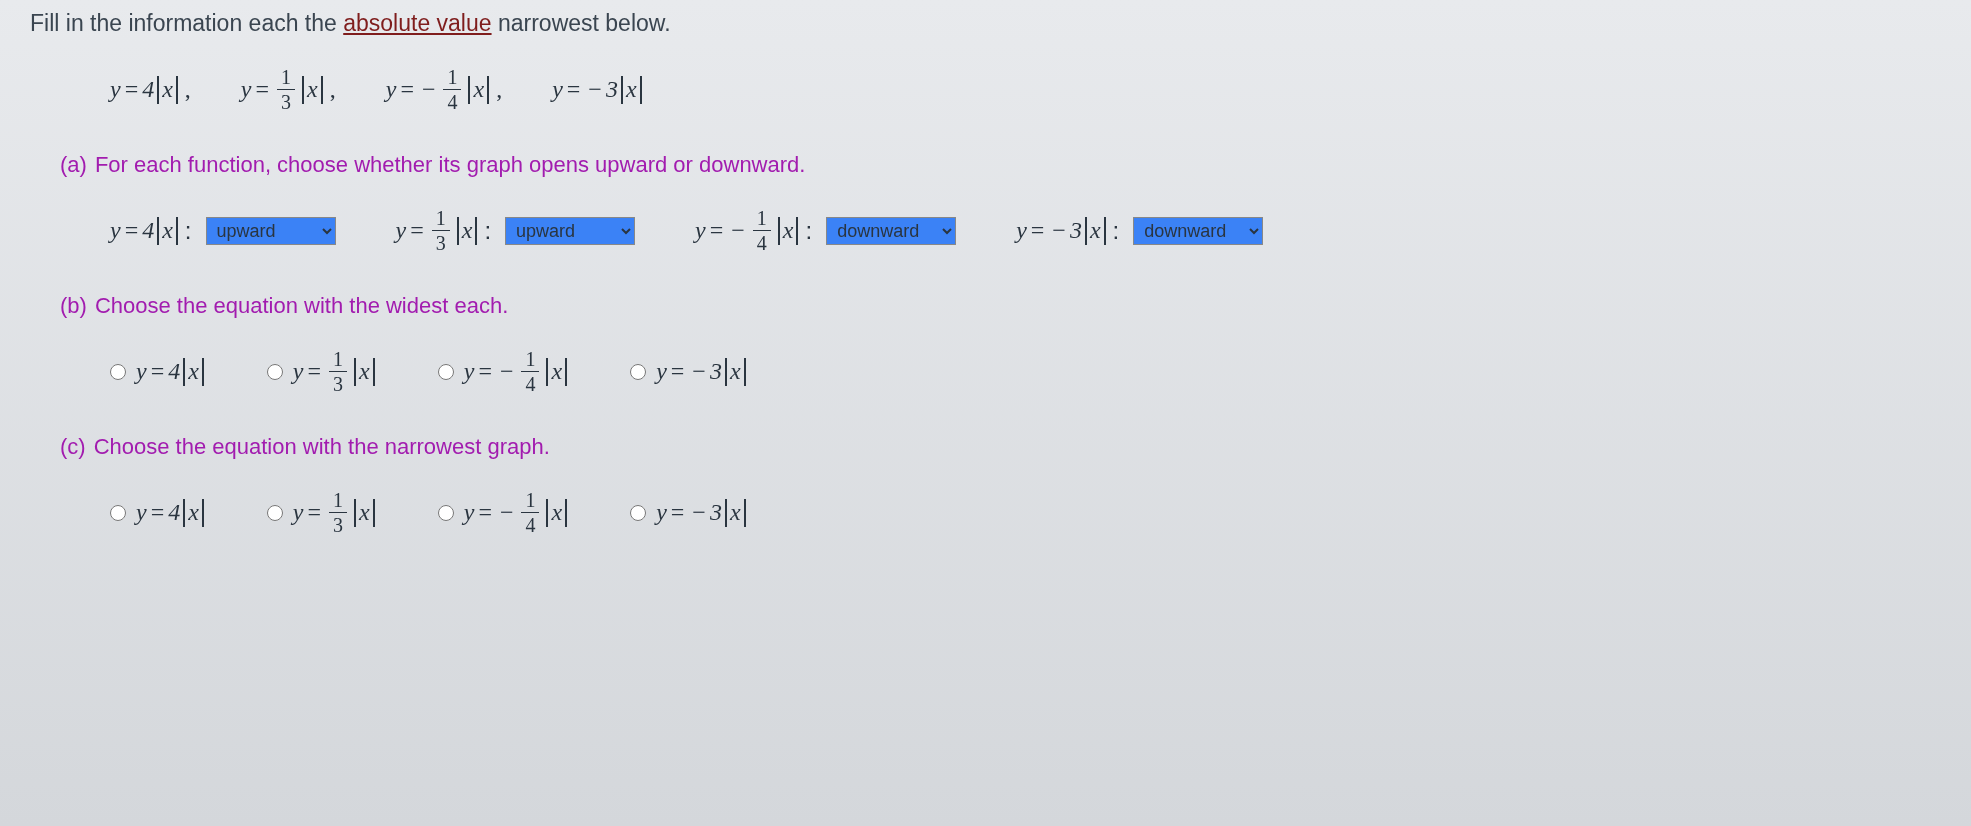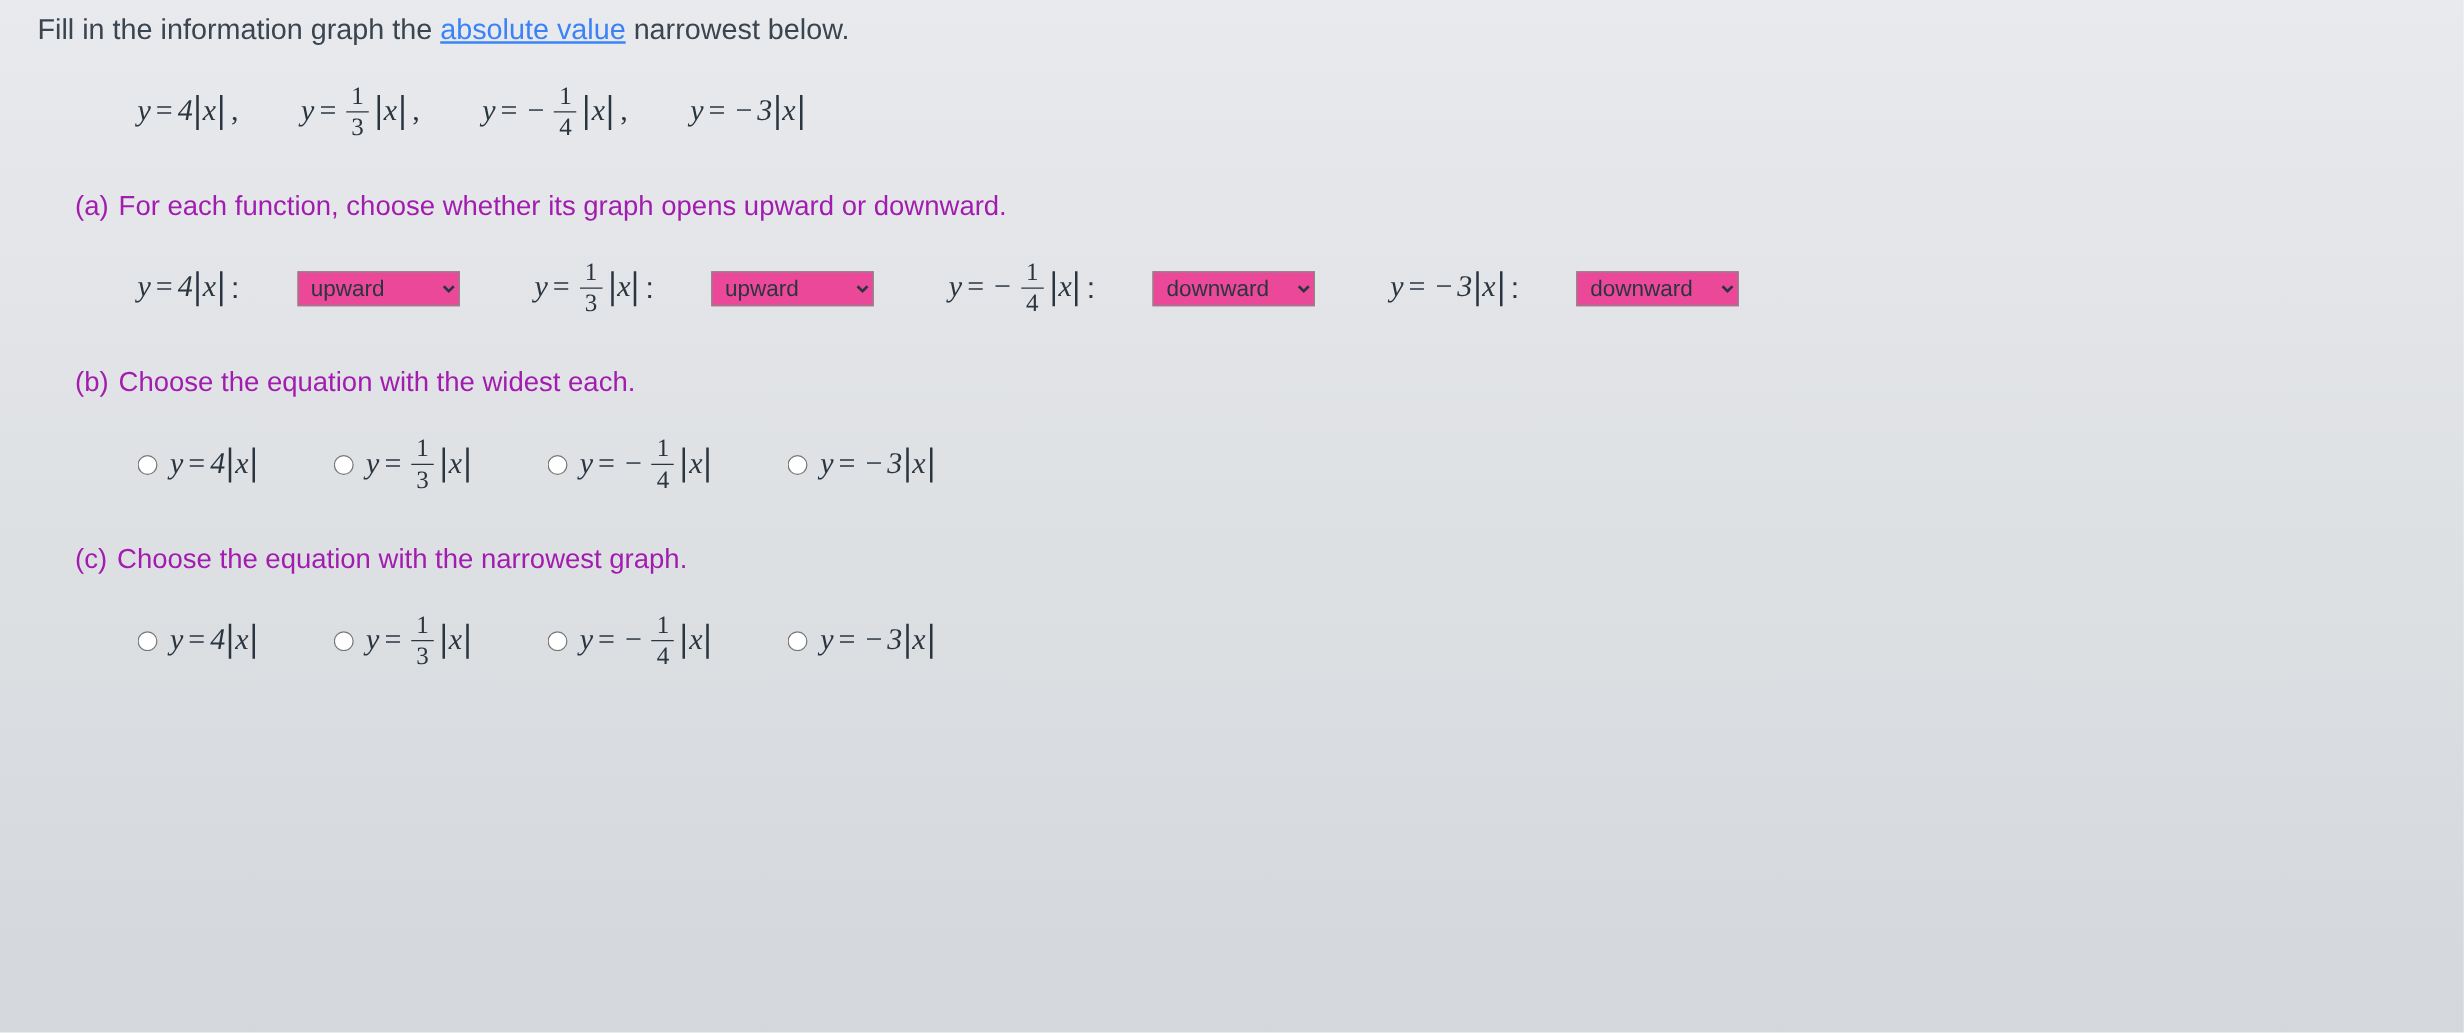--- a/index.html
+++ b/index.html
@@ -14,21 +14,21 @@
       color: #3a4550;
       font-size: 22px;
       min-height: 826px;
     }
     .intro {
       margin-bottom: 30px;
       font-size: 23px;
       color: #3a4550;
     }
     .link {
-      color: #3b82f6;
+      color: #7f1d1d;
       text-decoration: underline;
       cursor: pointer;
     }
     .functions-row {
       display: flex;
       gap: 50px;
       margin-left: 80px;
       margin-bottom: 40px;
       align-items: center;
     }
@@ -100,26 +100,25 @@
       flex-wrap: nowrap;
     }
     .dropdown-item {
       display: flex;
       align-items: center;
       gap: 8px;
     }
     select {
       font-size: 18px;
       padding: 2px 6px;
-      background: #ec4899;
+      background: #3b82f6;
       border: 1px solid #888;
       color: #2a3540;
       font-family: Arial, sans-serif;
       min-width: 130px;
-      margin-left: 32px;
     }
     .colon {
       font-style: normal;
       font-family: Arial, sans-serif;
       margin: 0 6px 0 4px;
     }
     .radio-row {
       display: flex;
       gap: 60px;
       margin-left: 80px;
@@ -138,21 +137,21 @@
     }
     .comma {
       font-style: normal;
       margin-left: 4px;
     }
   </style>
 </head>
 <body>
 
 <div class="intro">
-  <span>Fill in the information graph the </span><span class="link">absolute value</span><span> narrowest below.</span>
+  <span>Fill in the information each the </span><span class="link">absolute value</span><span> narrowest below.</span>
 </div>
 
 <div class="functions-row">
   <span class="math-expr">
     <span class="var">y</span>
       <span class="op">=</span>
       <span>4</span>
       <span class="abs">
         <span class="var">x</span>
       </span>

